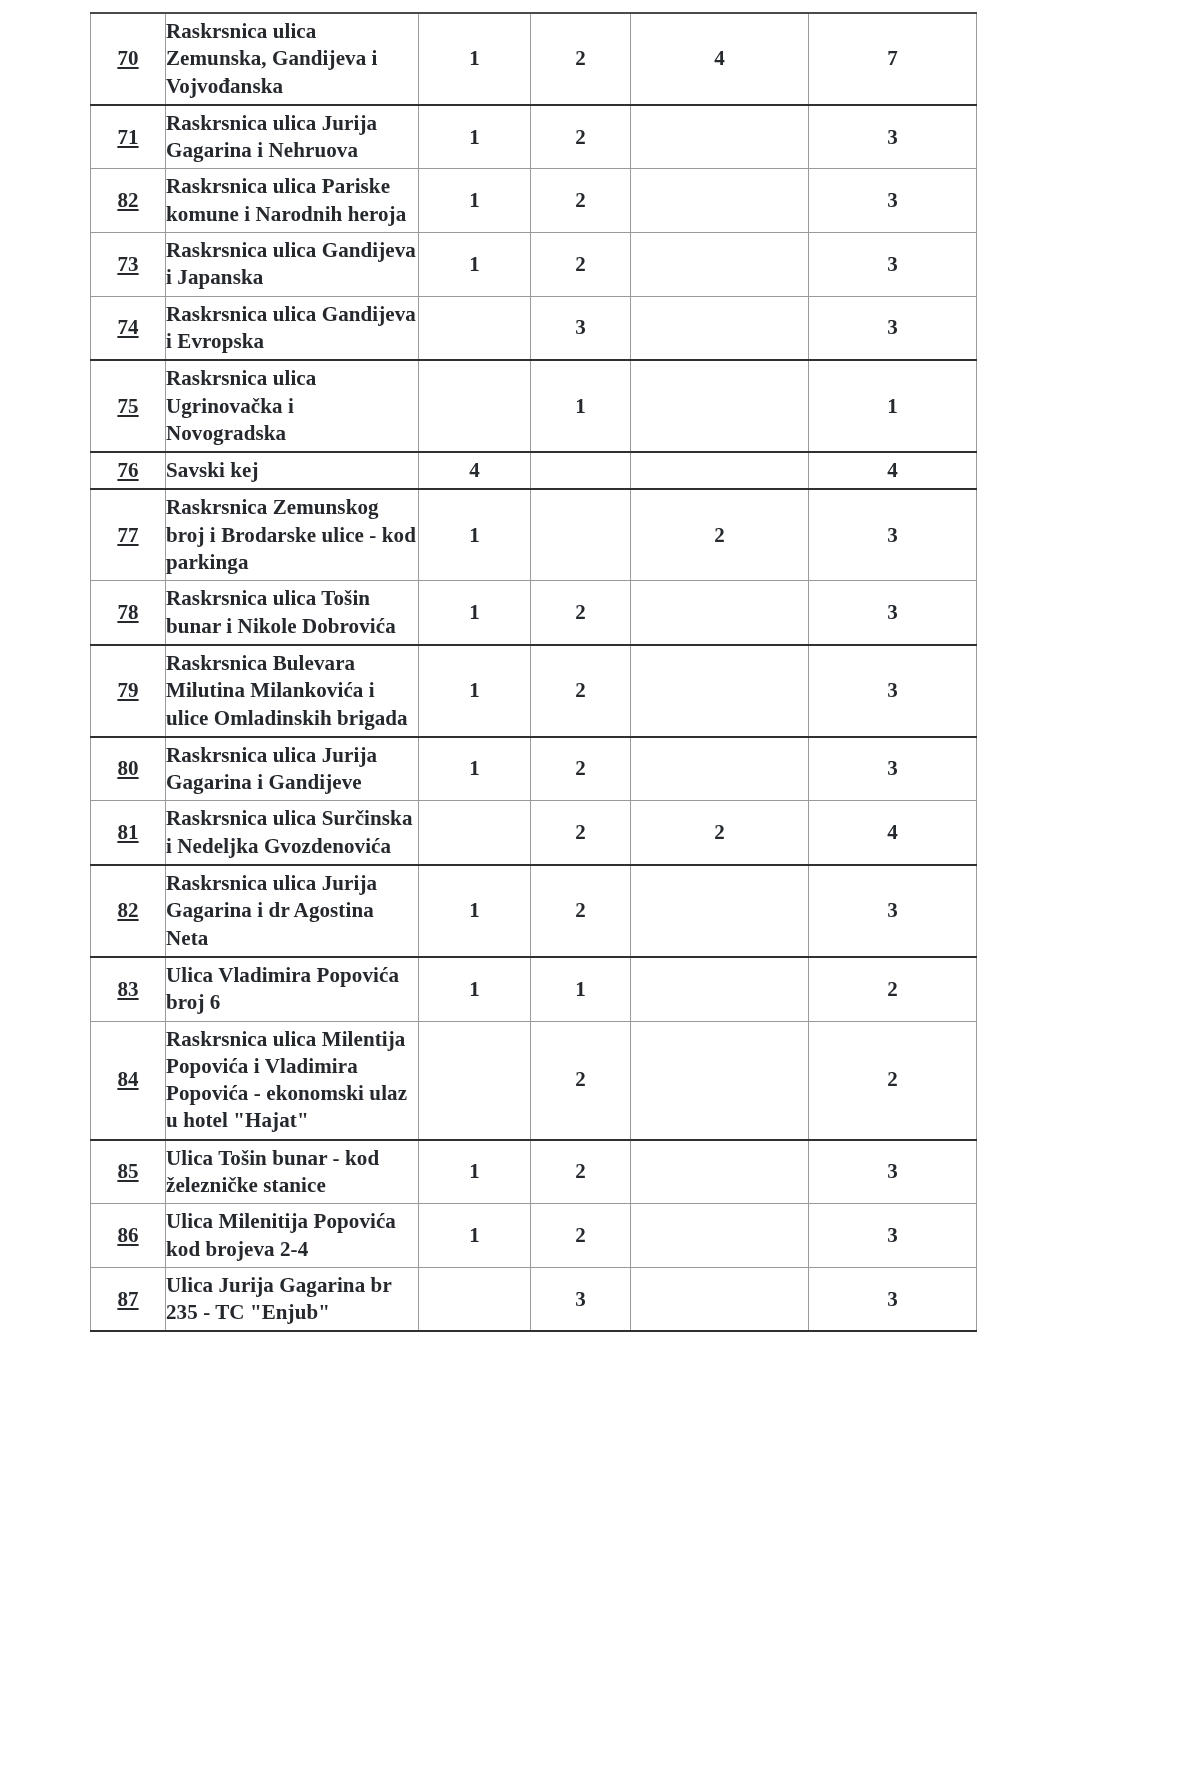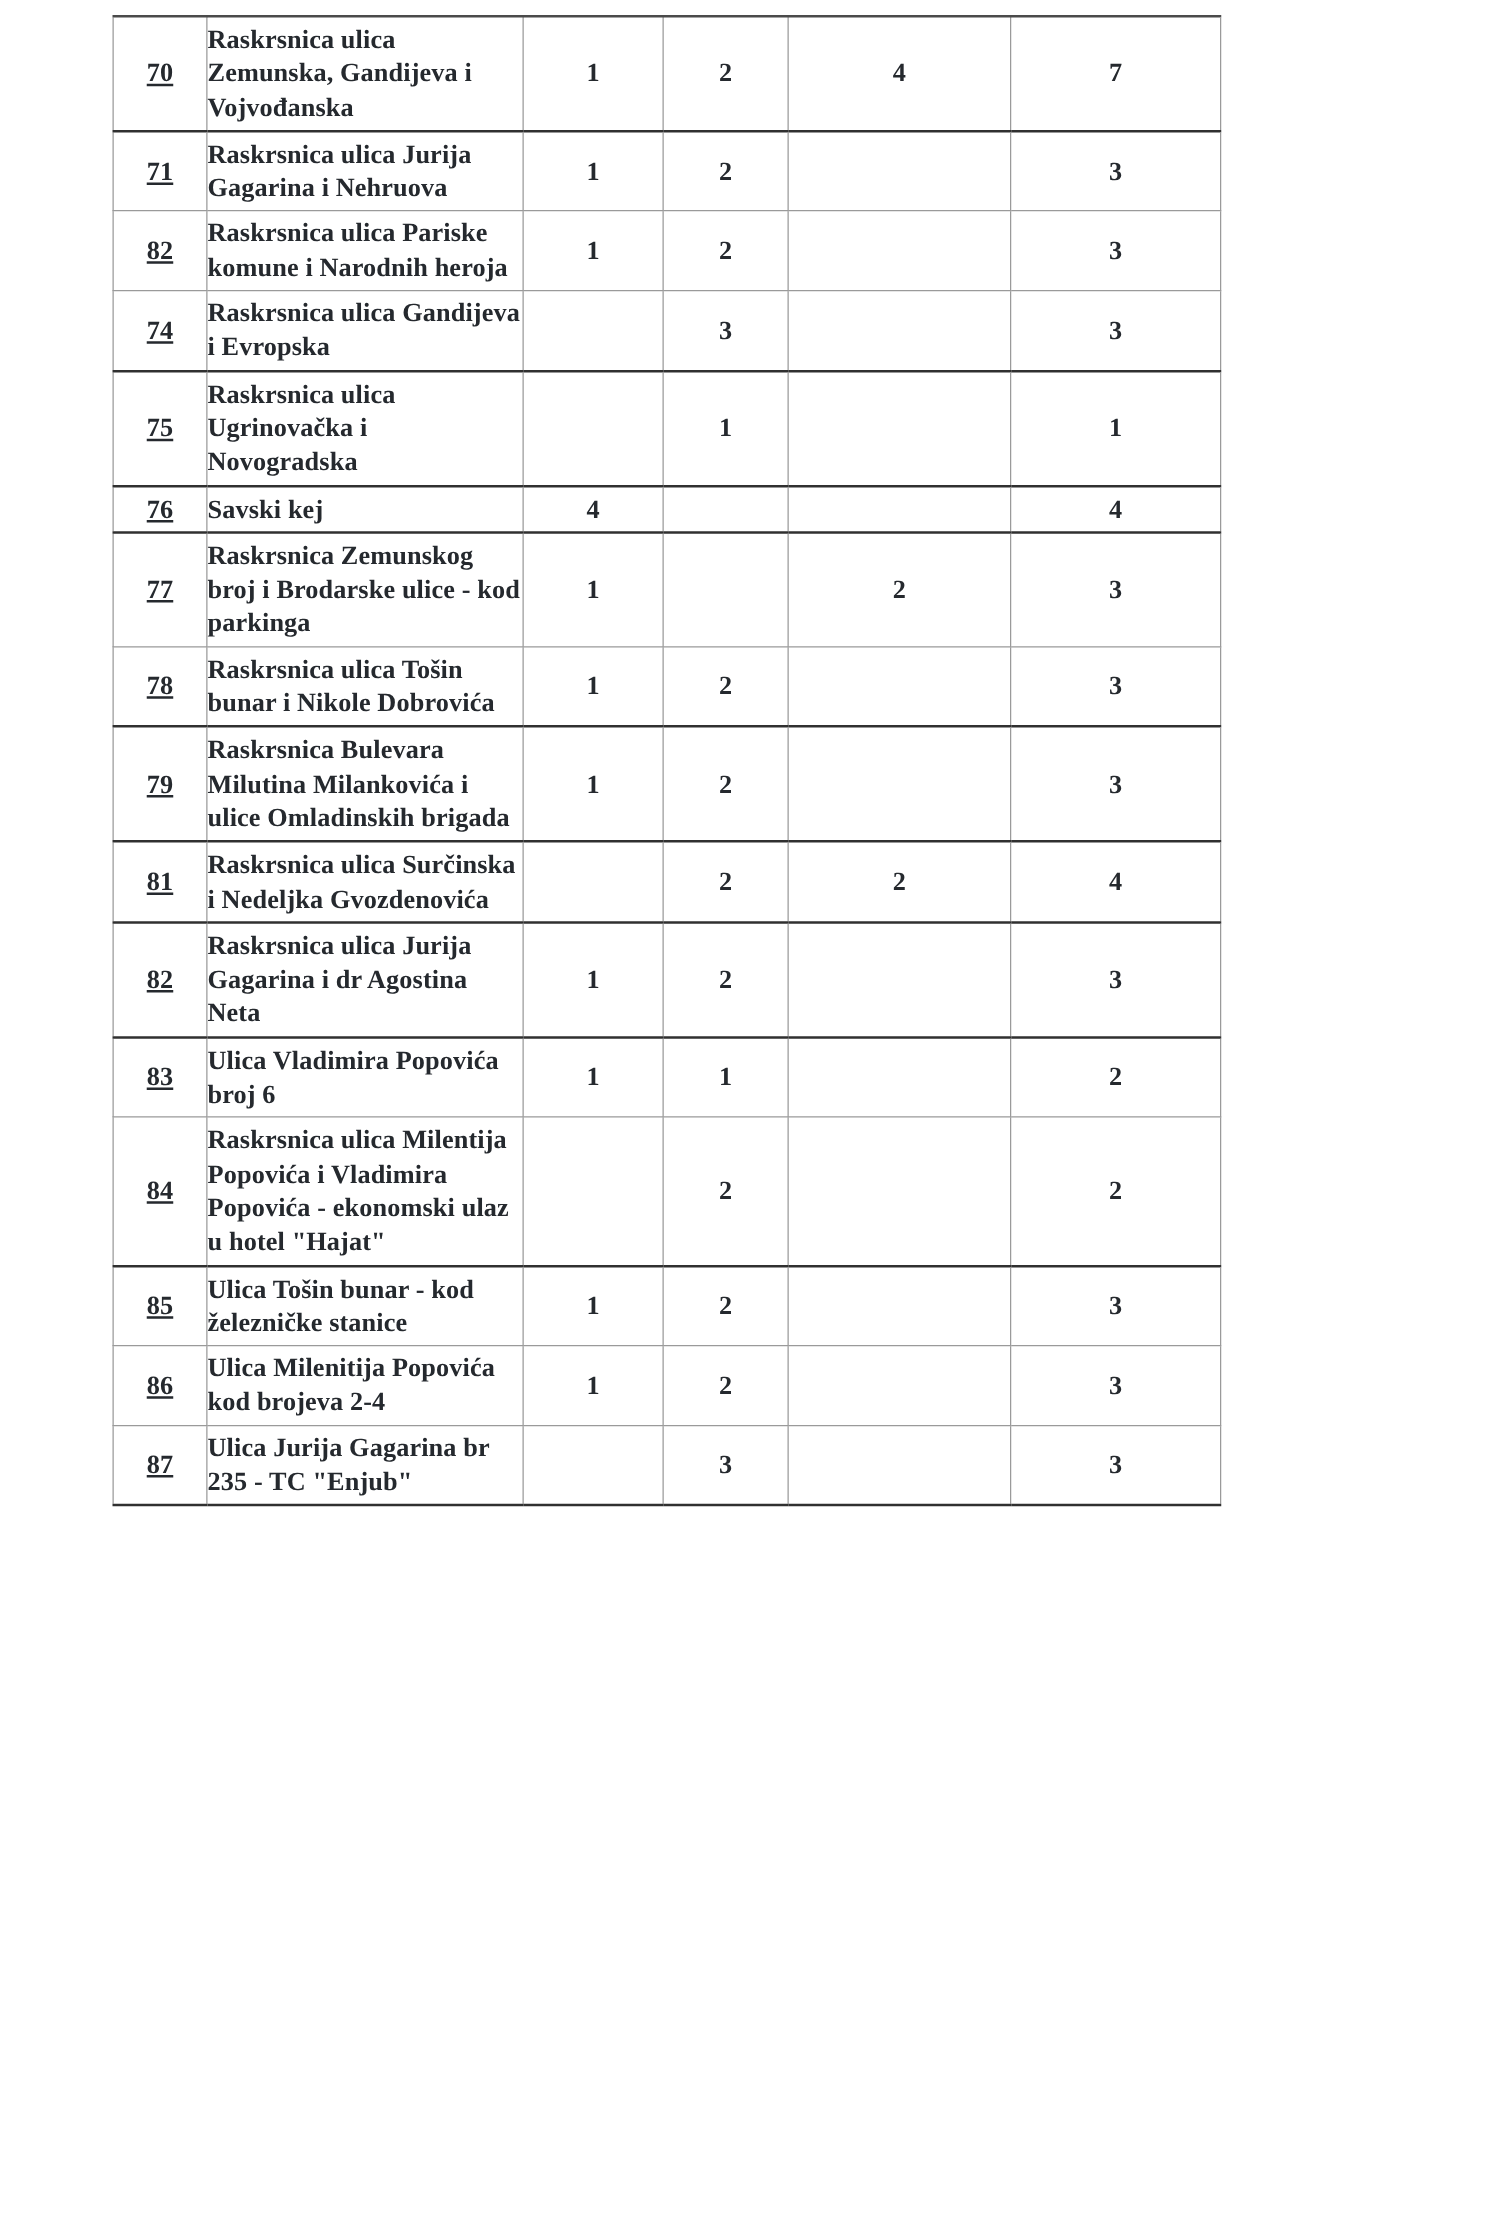--- a/index.html
+++ b/index.html
@@ -103,20 +103,28 @@
           <td class="cell-num">3</td>
         </tr>
         <tr>
           <td class="cell-no">82</td>
           <td class="cell-name">Raskrsnica ulica Pariske komune i Narodnih heroja</td>
           <td class="cell-num">1</td>
           <td class="cell-num">2</td>
           <td class="cell-num"></td>
           <td class="cell-num">3</td>
         </tr>
+        <tr>
+          <td class="cell-no">73</td>
+          <td class="cell-name">Raskrsnica ulica Gandijeva i Japanska</td>
+          <td class="cell-num">1</td>
+          <td class="cell-num">2</td>
+          <td class="cell-num"></td>
+          <td class="cell-num">3</td>
+        </tr>
         <tr class="thick-bot">
           <td class="cell-no">74</td>
           <td class="cell-name">Raskrsnica ulica Gandijeva i Evropska</td>
           <td class="cell-num"></td>
           <td class="cell-num">3</td>
           <td class="cell-num"></td>
           <td class="cell-num">3</td>
         </tr>
         <tr class="thick-bot">
           <td class="cell-no">75</td>
@@ -146,20 +154,28 @@
           <td class="cell-no">78</td>
           <td class="cell-name">Raskrsnica ulica Tošin bunar i Nikole Dobrovića</td>
           <td class="cell-num">1</td>
           <td class="cell-num">2</td>
           <td class="cell-num"></td>
           <td class="cell-num">3</td>
         </tr>
         <tr class="thick-bot">
           <td class="cell-no">79</td>
           <td class="cell-name">Raskrsnica Bulevara Milutina Milankovića i ulice Omladinskih brigada</td>
+          <td class="cell-num">1</td>
+          <td class="cell-num">2</td>
+          <td class="cell-num"></td>
+          <td class="cell-num">3</td>
+        </tr>
+        <tr>
+          <td class="cell-no">80</td>
+          <td class="cell-name">Raskrsnica ulica Jurija Gagarina i Gandijeve</td>
           <td class="cell-num">1</td>
           <td class="cell-num">2</td>
           <td class="cell-num"></td>
           <td class="cell-num">3</td>
         </tr>
         <tr class="thick-bot">
           <td class="cell-no">81</td>
           <td class="cell-name">Raskrsnica ulica Surčinska i Nedeljka Gvozdenovića</td>
           <td class="cell-num"></td>
           <td class="cell-num">2</td>

